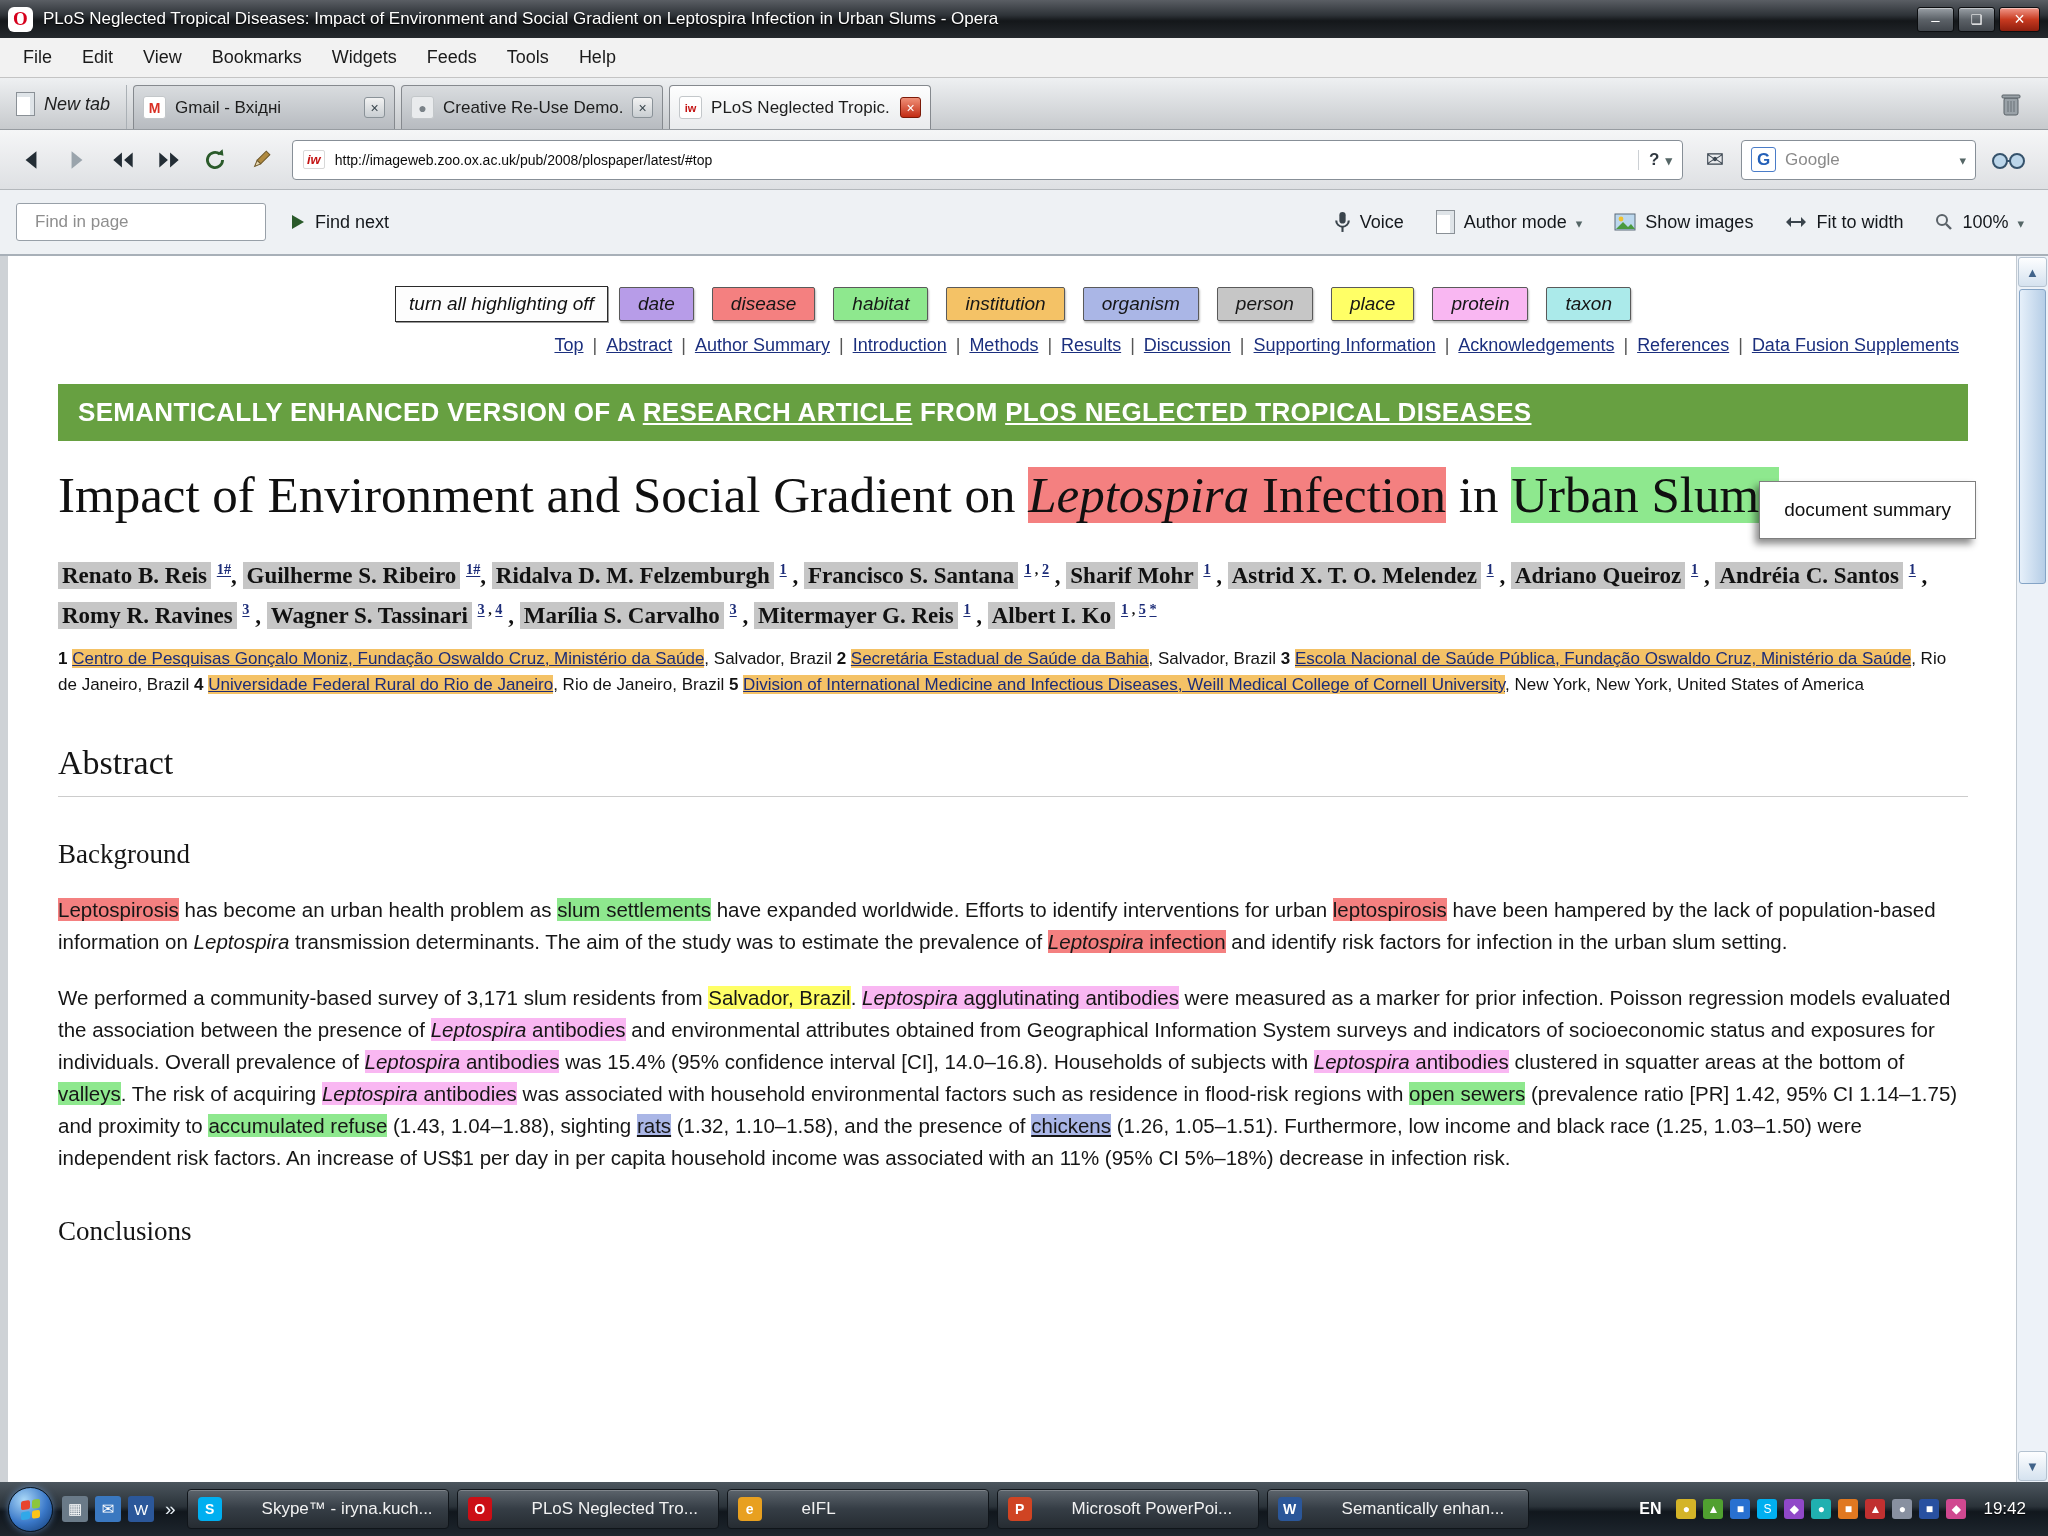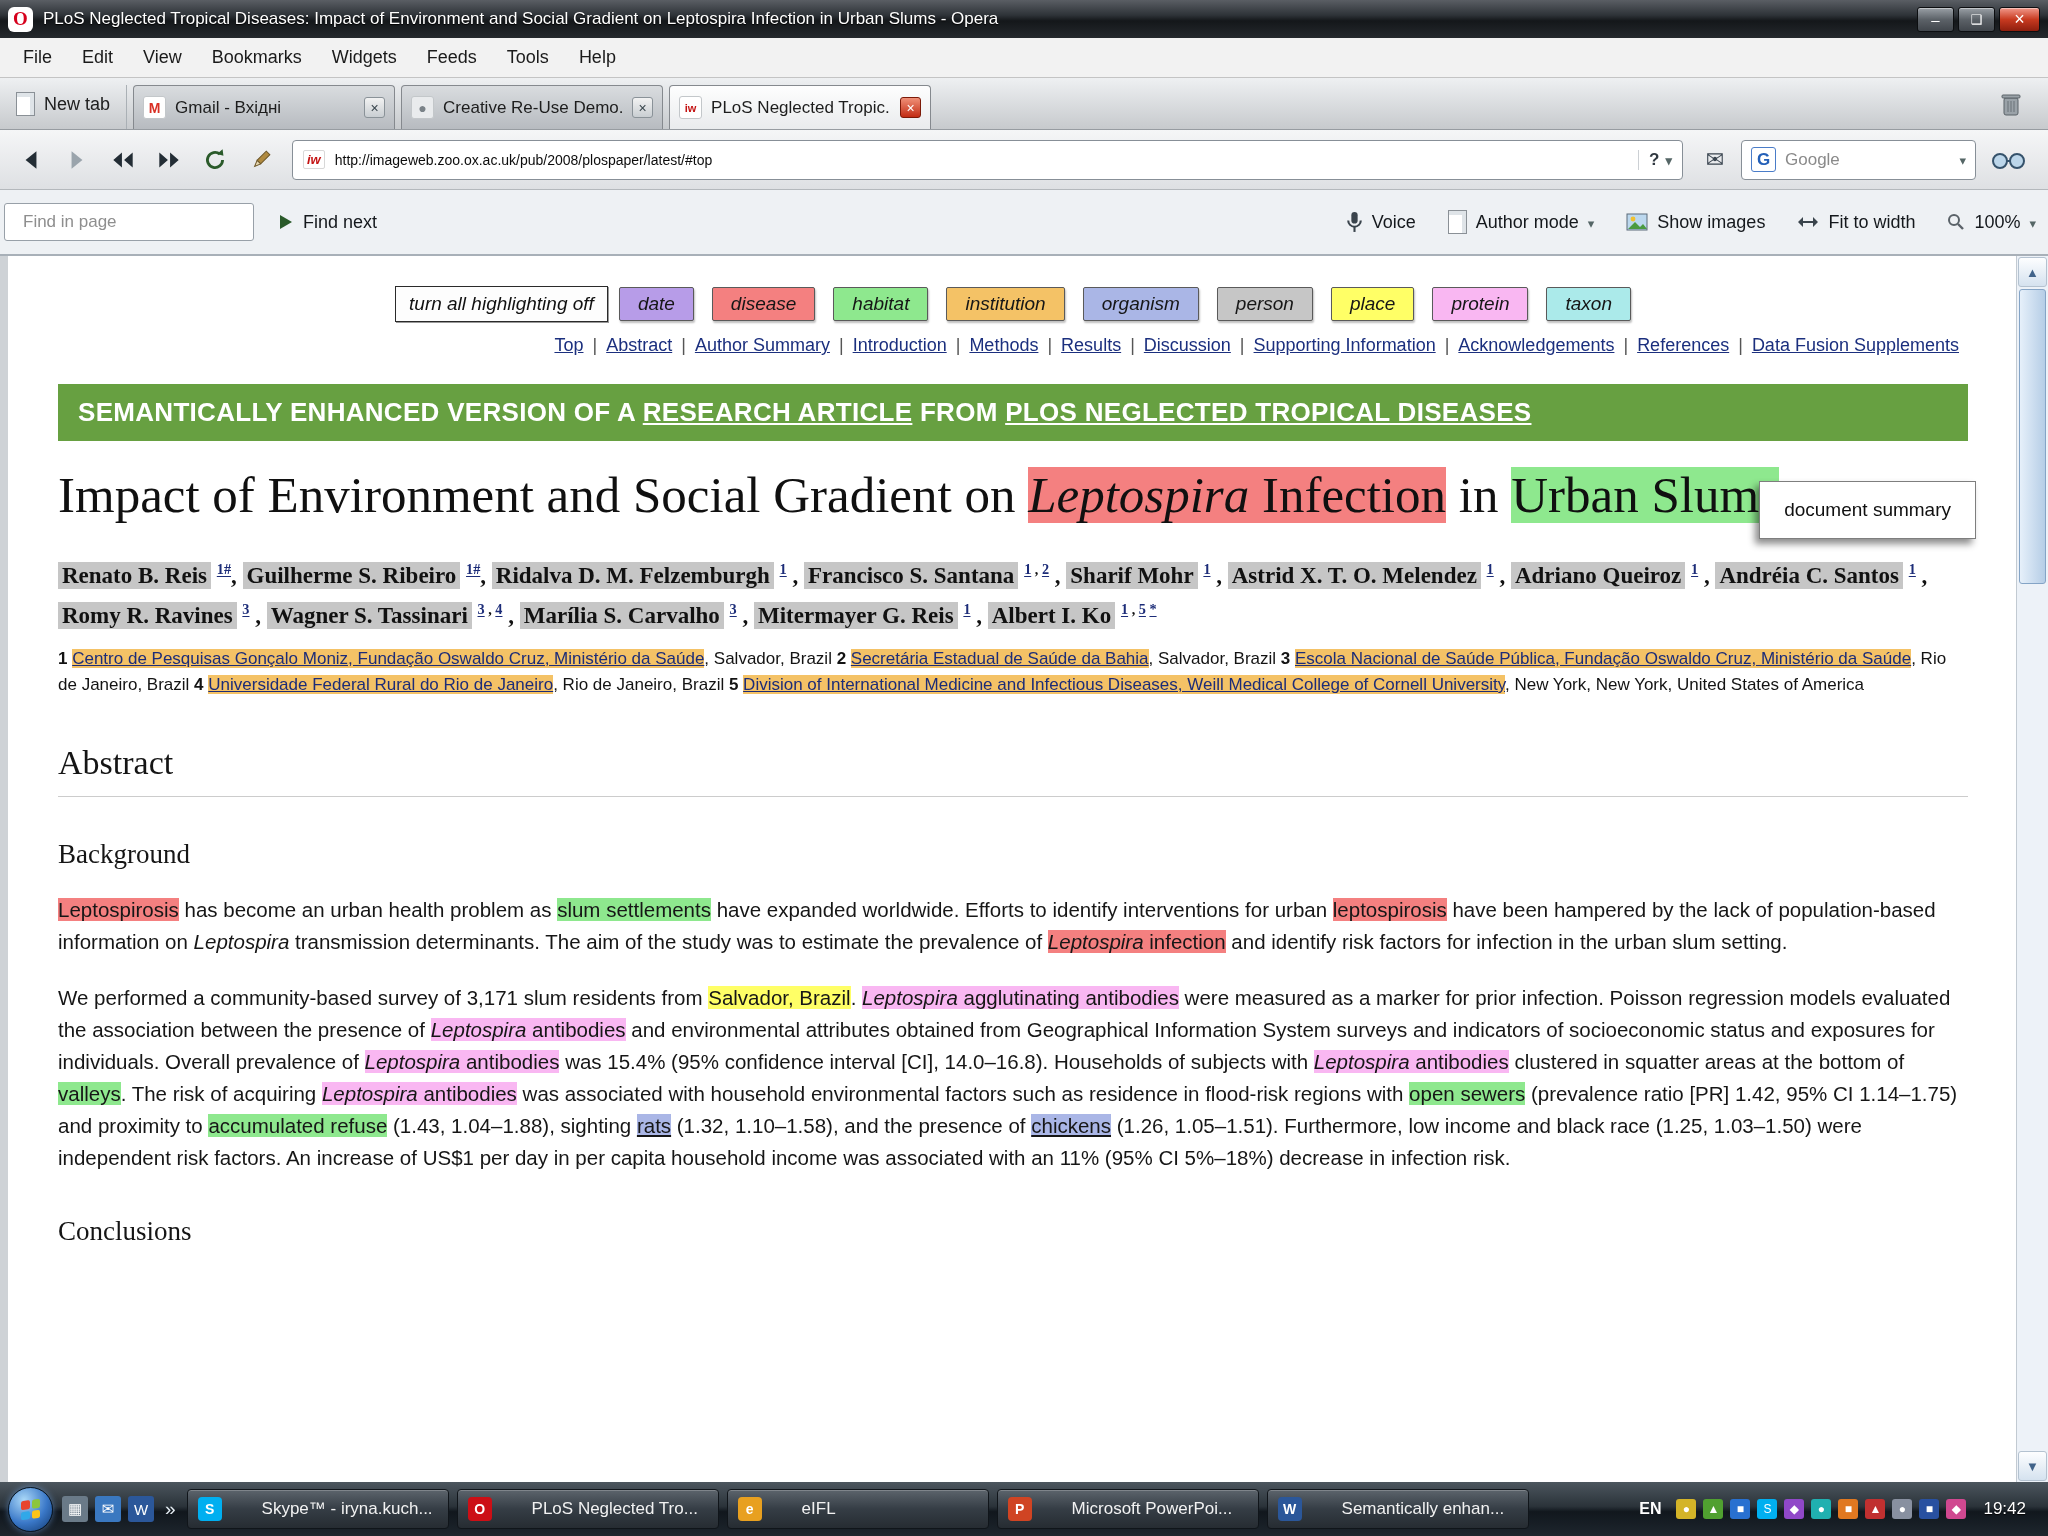--- a/index.html
+++ b/index.html
@@ -17,21 +17,21 @@
   .winbtn.max::before { content:"❑"; font-size:13px; }
   .winbtn.cls { background:linear-gradient(#f2988a,#c83a20 50%,#8e1e0e); width:41px; }
   .winbtn.cls::before { content:"×"; font-size:18px; }
 
   
   .menubar { height:40px; background:#f2f2f2; border-bottom:1px solid #c4c4c4; display:flex; align-items:center; padding:0 8px; flex:0 0 auto; }
   .menu-item { font-size:18px; color:#1a1a1a; padding:6px 15px; }
 
   
   .tabbar { height:52px; background:linear-gradient(#eef0f2,#c7cacd); display:flex; align-items:stretch; padding:7px 8px 0 8px; gap:6px; border-bottom:1px solid #979ca1; flex:0 0 auto; }
-  .newtab { display:flex; align-items:center; gap:9px; padding:0 16px 6px 8px; font-size:18px; color:#202020; border-right:1px solid #aab0b5; }
+  .newtab { display:flex; align-items:center; gap:9px; padding:0 16px 6px 8px; font-size:18px; color:#202020; border-right:1px solid #aab0b5;font-style:italic; }
   .page-icon { width:19px; height:24px; background:#fff; border:1px solid #8a9096; box-shadow:inset -4px 4px 0 #dfe4e8; }
   .tab { width:262px; display:flex; align-items:center; gap:9px; padding:0 9px; border:1px solid #85898e; border-bottom:none; border-radius:4px 4px 0 0; background:linear-gradient(#d9dcdf,#b7bbc0); font-size:17px; color:#1d1d1d; }
   .tab.active { background:linear-gradient(#fefefe,#e9ebed); }
   .tab-label { flex:1; white-space:nowrap; overflow:hidden; }
   .tab-close { flex:0 0 auto; width:21px; height:21px; border:1px solid #8a9298; background:linear-gradient(#f2f2f2,#c9ced2); color:#39454d; font-size:14px; display:flex; align-items:center; justify-content:center; border-radius:3px; }
   .tab-close::before { content:"×"; }
   .tab.active .tab-close { background:linear-gradient(#f09078,#c22c14); color:#fff; border-color:#7c1a08; }
   .favicon { flex:0 0 auto; width:23px; height:23px; display:flex; align-items:center; justify-content:center; font-weight:bold; border:1px solid #c3c7ca; border-radius:3px; }
   .trash-btn { margin-left:auto; width:58px; display:flex; align-items:center; justify-content:center; padding-bottom:6px; }
 
@@ -43,21 +43,21 @@
   .url-text { flex:1; border:none; outline:none; font-size:14px; color:#0c0c0c; font-family:"Liberation Sans",sans-serif; background:transparent; }
   .help-btn { display:flex; align-items:center; gap:6px; border-left:1px solid #ccd0d4; padding-left:10px; color:#303840; font-size:17px; font-weight:bold; }
   .caret::after { content:"▾"; font-size:13px; color:#566; }
   .mail-btn { width:44px; height:42px; display:flex; align-items:center; justify-content:center; font-size:22px; color:#3a4550; }
   .search-field { width:235px; height:40px; background:#fff; border:1px solid #878f97; border-radius:4px; display:flex; align-items:center; padding:0 9px; gap:9px; }
   .g-logo { width:25px; height:25px; border:1px solid #4a7cc8; border-radius:3px; color:#2460b8; font-weight:bold; font-size:17px; display:flex; align-items:center; justify-content:center; }
   .search-label { flex:1; color:#8a8a8a; font-size:17px; }
   .glasses-btn { width:58px; height:42px; display:flex; align-items:center; justify-content:center; }
 
   
-  .findbar { height:66px; background:#eef1f4; border-bottom:2px solid #a8b0b8; display:flex; align-items:center; padding:0 4px; gap:16px; flex:0 0 auto; }
+  .findbar { height:66px; background:#eef1f4; border-bottom:2px solid #a8b0b8; display:flex; align-items:center; padding:0 16px; gap:16px; flex:0 0 auto; }
   .find-field { width:250px; height:38px; background:#fff; border:1px solid #98a0a8; border-radius:3px; display:flex; align-items:center; padding:0 9px; gap:9px; }
   .find-field input { border:none; outline:none; flex:1; font-size:17px; color:#333; background:transparent; font-family:"Liberation Sans",sans-serif; }
   .find-field input::placeholder { color:#8e8e8e; opacity:1; }
   .tool-item { display:flex; align-items:center; gap:9px; font-size:18px; color:#14181c; padding:0 8px; white-space:nowrap; }
   .spacer { flex:1; }
 
   
   .content { flex:1 1 auto; background:#fff; position:relative; overflow:hidden; border-left:8px solid #ced2d6; }
   .content-inner { position:absolute; top:0; left:0; right:32px; bottom:0; padding:30px 48px 0 50px; overflow:hidden; }
   .scrollbar { position:absolute; top:0; right:0; width:32px; bottom:0; background:#edf2f8; border-left:1px solid #c2cad2; }

